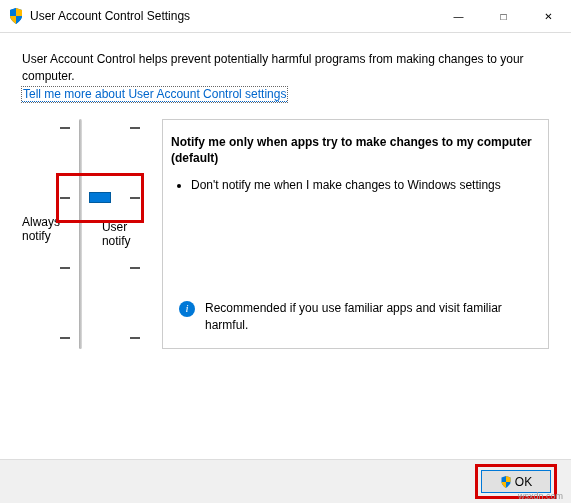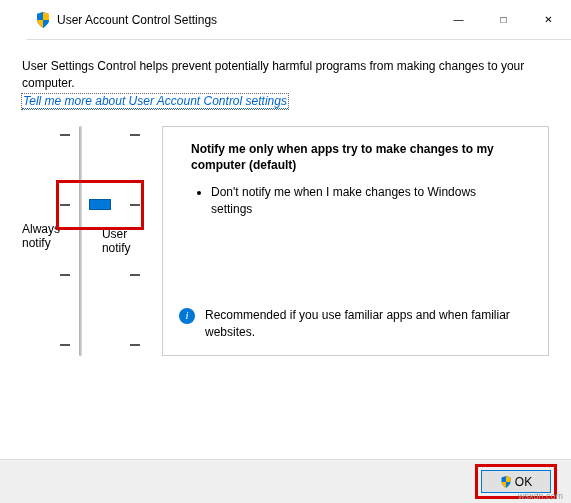--- a/index.html
+++ b/index.html
@@ -6,26 +6,25 @@
     body {
       font-family: "Segoe UI", Tahoma, sans-serif;
       font-size: 12px;
       background: #fff;
       width: 571px;
       height: 503px;
       overflow: hidden;
       position: relative;
     }
     .titlebar {
-      height: 40px;
+      height: 33px;
       border-bottom: 1px solid #ddd;
       display: flex;
       align-items: center;
       padding-left: 8px;
-      margin-left: 27px;
     }
     .titlebar .shield {
       width: 16px; height: 16px; margin-right: 6px;
     }
     .titlebar .title { font-size: 12px; color: #000; }
     .winbtns { margin-left: auto; display: flex; }
     .winbtn {
       width: 45px; height: 29px;
       display: flex; align-items: center; justify-content: center;
       font-family: "Segoe UI Symbol", sans-serif;
@@ -48,21 +47,20 @@
     .link {
       color: #0066cc;
       text-decoration: underline dotted;
       border-bottom: 1px dotted #0066cc;
       text-decoration: none;
       cursor: pointer;
       font-size: 12px;
       outline: 1px dotted #666;
       outline-offset: 0px;
       padding: 0 1px;
-      font-style: italic;
     }
     .main-area {
       display: flex;
       margin-top: 18px;
       gap: 30px;
     }
     .slider-col {
       width: 110px;
       display: flex;
       flex-direction: row;
@@ -114,21 +112,21 @@
       top: 54px;
       left: -4px;
       width: 88px;
       height: 50px;
       pointer-events: none;
     }
     .desc-panel {
       border: 1px solid #ccc;
       width: 393px;
       height: 230px;
-      padding: 14px 28px;
+      padding: 14px 8px;
       position: relative;
     }
     .desc-title { font-weight: bold; font-size: 12px; line-height: 1.4; margin-bottom: 10px;}
     .desc-list { list-style: disc; padding-left: 20px; font-size: 12px; line-height: 1.4;}
     .desc-list li { margin-bottom: 24px; }
     .reco {
       position: absolute;
       bottom: 14px;
       left: 16px;
       right: 16px;
@@ -204,21 +202,21 @@
   </svg>
   <span class="title">User Account Control Settings</span>
   <div class="winbtns">
     <div class="winbtn">—</div>
     <div class="winbtn">□</div>
     <div class="winbtn">✕</div>
   </div>
 </div>
 
 <div class="content">
-  <div class="subtext">User Settings Control helps prevent potentially harmful programs from making changes to your computer.</div>
+  <div class="subtext">User Account Control helps prevent potentially harmful programs from making changes to your computer.</div>
   <a class="link">Tell me more about User Account Control settings</a>
 
   <div class="main-area">
     <div class="slider-col">
       <div class="slider-label">Always notify</div>
       <div class="slider-track-wrap">
         <div class="slider-track"></div>
         <div class="tick t1">
             <span></span>
             <span></span>
@@ -241,21 +239,21 @@
       <div class="slider-label" style="margin-top:10px">User notify</div>
     </div>
 
     <div class="desc-panel">
       <div class="desc-title">Notify me only when apps try to make changes to my computer (default)</div>
       <ul class="desc-list">
         <li>Don't notify me when I make changes to Windows settings</li>
       </ul>
       <div class="reco">
         <div class="info-icon">i</div>
-        <div>Recommended if you use familiar apps and when familiar websites.</div>
+        <div>Recommended if you use familiar apps and visit familiar harmful.</div>
       </div>
     </div>
   </div>
 </div>
 
 <div class="footer">
   <div class="ok-highlight">
     <div class="btn ok">
       <svg class="shield-svg" style="width:12px;height:12px" viewBox="0 0 16 16">
         <path d="M8 0 L14 2 V8 C14 12 8 16 8 16 C8 16 2 12 2 8 V2 Z" fill="#0078d7"></path>

